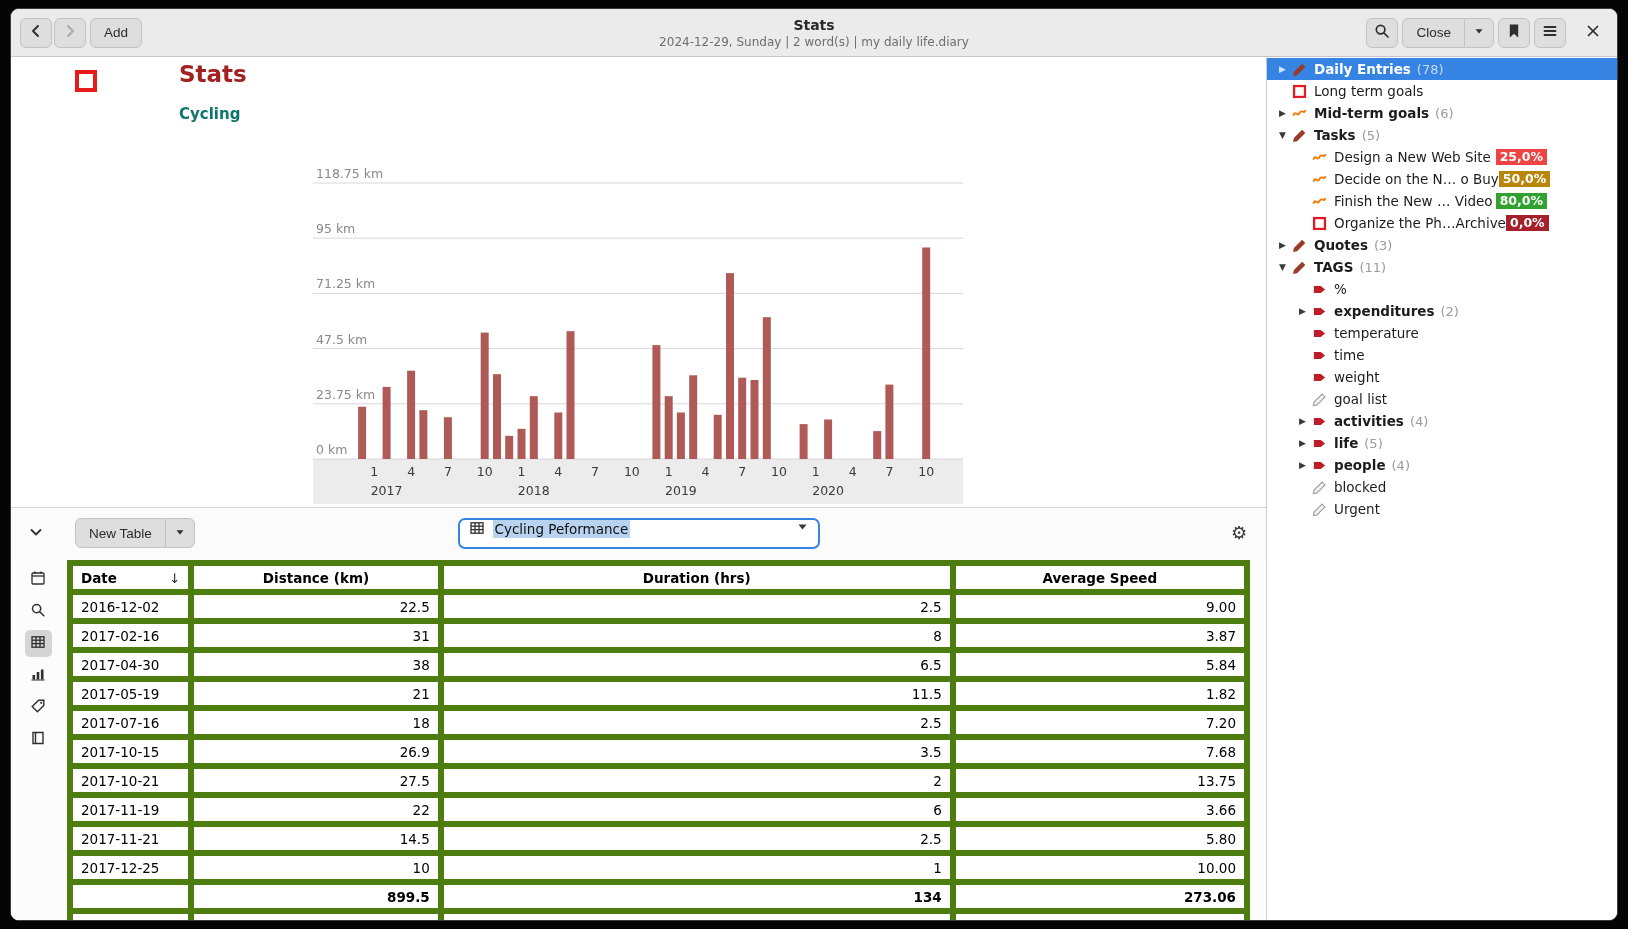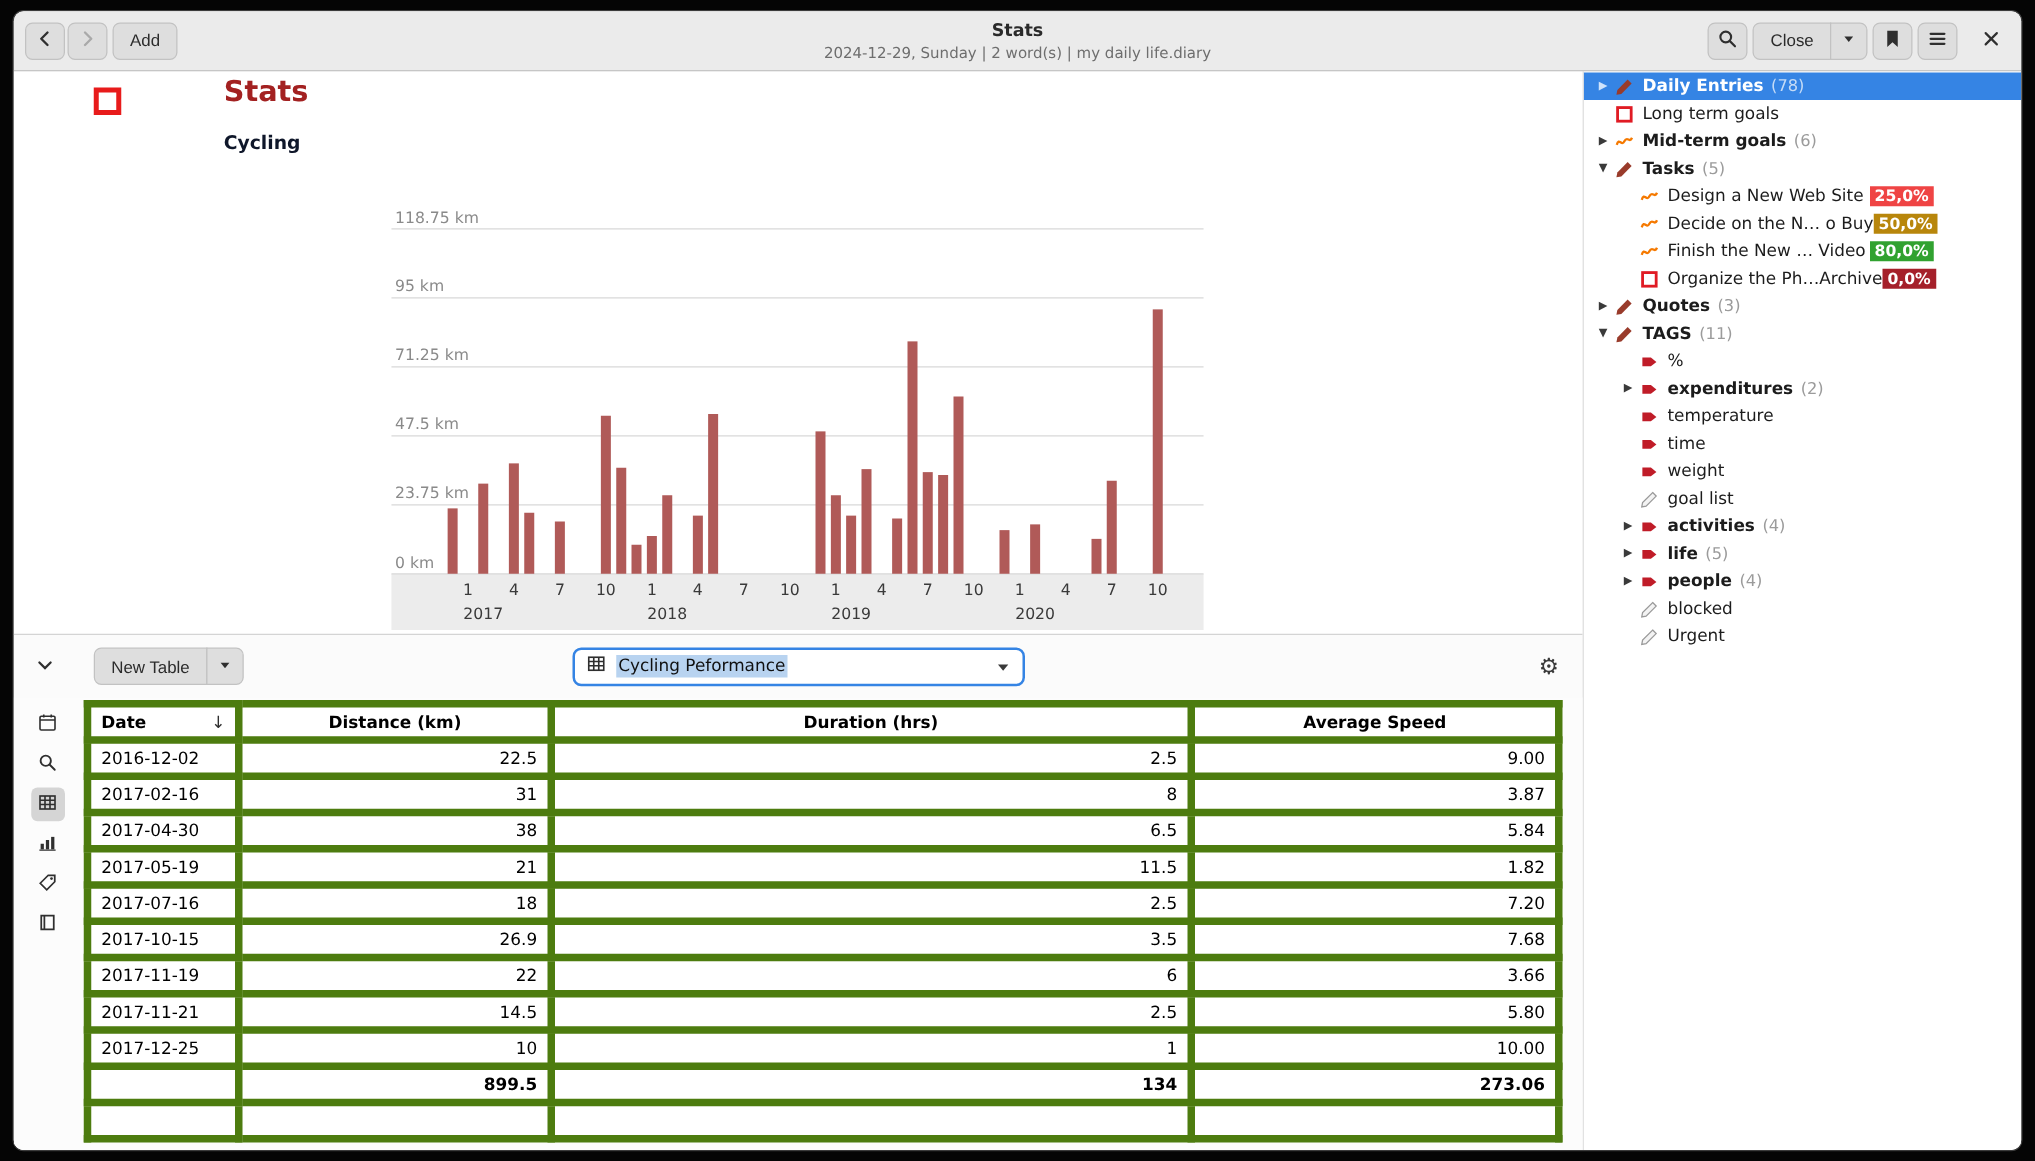--- a/index.html
+++ b/index.html
@@ -37,31 +37,31 @@
 
   
   .body-row { flex:1; display:flex; min-height:0; }
   .main-col { flex:1; min-width:0; display:flex; flex-direction:column; border-right:1px solid #cccccc; background:#fff; }
   .sidebar  { flex:0 0 350px; background:#fff; padding-top:1px; overflow:hidden; }
 
   
   .content-view { flex:0 0 451px; position:relative; background:#fff; border-bottom:1px solid #d4d4d4; overflow:hidden; }
   .todo-box { position:absolute; left:64px; top:13px; width:22px; height:22px; border:4px solid #e81b1b; background:#fff; }
   .page-title   { position:absolute; left:168px; top:4px;  font-size:23px; font-weight:700; color:#a32121; }
-  .page-section { position:absolute; left:168px; top:48px; font-size:15px; font-weight:700; color:#0f172a; }
+  .page-section { position:absolute; left:168px; top:48px; font-size:15px; font-weight:700; color:#0f766e; }
   .chart-wrap { position:absolute; left:302px; top:106px; }
 
   
   .bottom-panel { flex:1; display:flex; flex-direction:column; background:#fbfbfb; min-height:0; }
   .panel-toolbar { flex:0 0 50px; position:relative; display:flex; align-items:center; padding:0 10px; gap:10px; }
   .new-table-wrap { margin-left:14px; }
   .combo {
     position:absolute; left:50%; transform:translateX(-50%); width:362px; height:31px;
     background:#fff; border:2px solid #3584e4; border-radius:7px;
-    display:flex; align-items:center; padding:0 9px; gap:8px;
+    display:flex; align-items:flex-start; padding:0 9px; gap:8px;
   }
   .combo-text { font-size:13.5px; color:#101010; background:#b8d3f0; padding:1px 2px; }
   .combo-arrow { margin-left:auto; display:flex; }
   .gear-btn { position:absolute; right:12px; font-size:18px; color:#3a3a3a; }
 
   .panel-body { flex:1; display:flex; padding:0 16px 0 10px; background:#fcfcfc; min-height:0; }
   .mini-strip { flex:0 0 34px; display:flex; flex-direction:column; align-items:center; gap:5px; padding-top:8px; }
   .mini-btn { width:27px; height:27px; border-radius:5px; display:flex; align-items:center; justify-content:center; }
   .mini-btn.active { background:#d5d5d5; }
 
@@ -364,20 +364,26 @@
                     <td>2.5</td>
                     <td>7.20</td>
                   </tr>
                   <tr>
                     <td>2017-10-15</td>
                     <td>26.9</td>
                     <td>3.5</td>
                     <td>7.68</td>
                   </tr>
                   <tr>
+                    <td>2017-10-21</td>
+                    <td>27.5</td>
+                    <td>2</td>
+                    <td>13.75</td>
+                  </tr>
+                  <tr>
                     <td>2017-11-19</td>
                     <td>22</td>
                     <td>6</td>
                     <td>3.66</td>
                   </tr>
                   <tr>
                     <td>2017-11-21</td>
                     <td>14.5</td>
                     <td>2.5</td>
                     <td>5.80</td>

